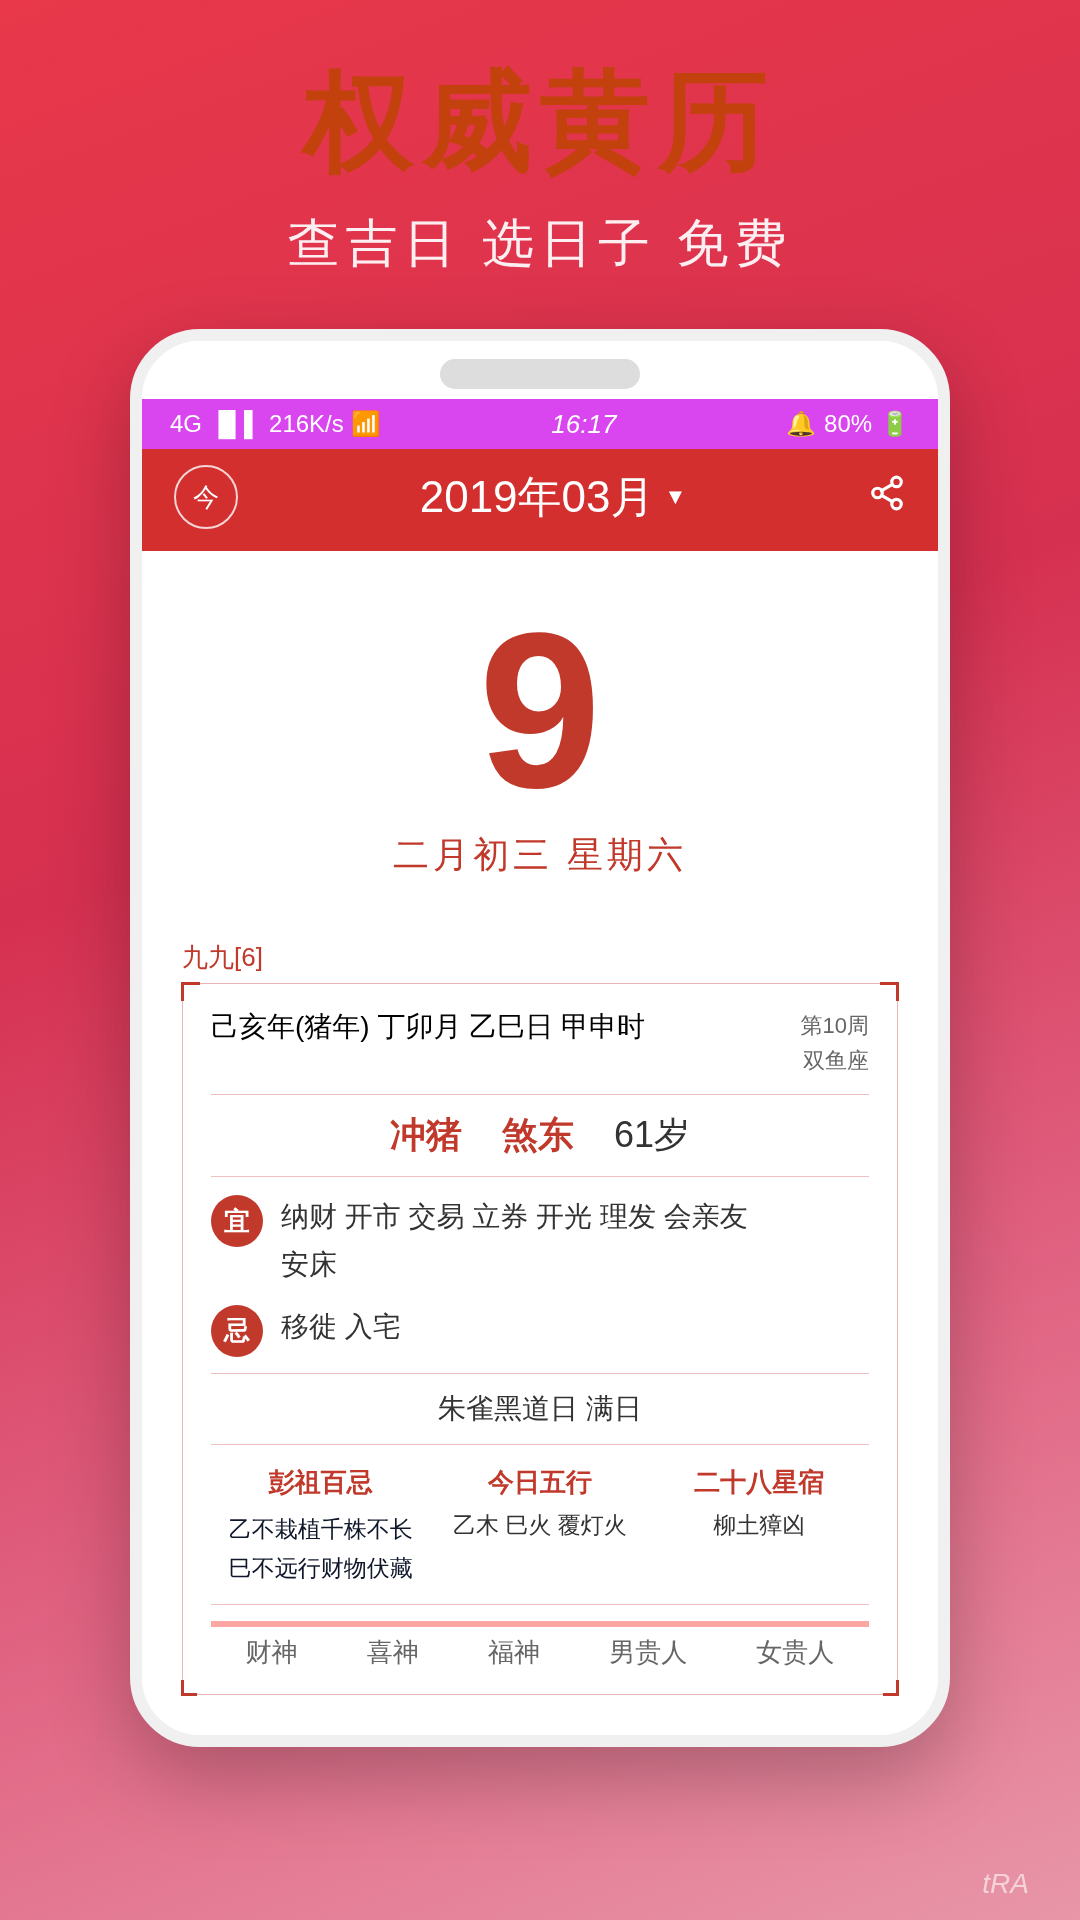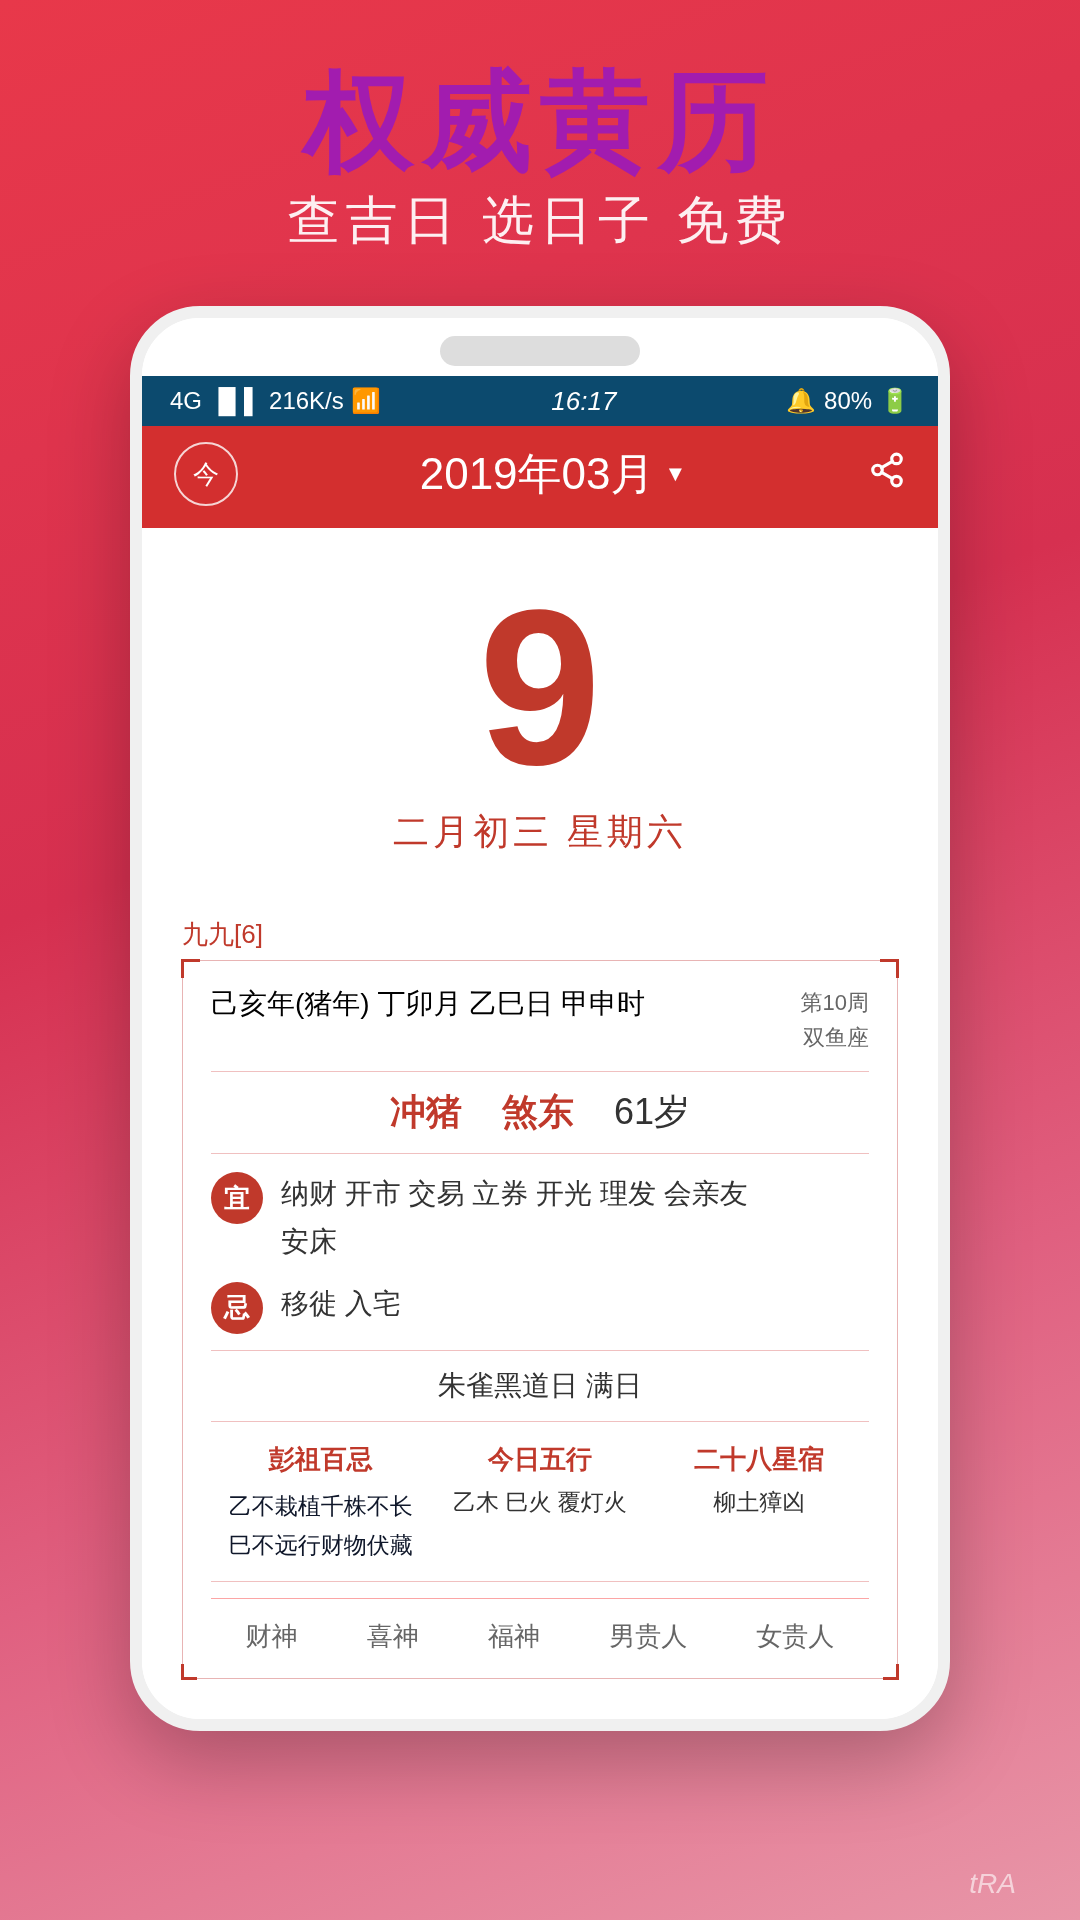--- a/index.html
+++ b/index.html
@@ -15,24 +15,24 @@
 
     
     .top-section {
       text-align: center;
       padding-top: 60px;
       padding-bottom: 50px;
     }
     .main-title {
       font-size: 110px;
       font-weight: 700;
-      color: #a21caf;
+      color: #c2410c;
       letter-spacing: 8px;
       line-height: 1.1;
-      margin-bottom: 5px;
+      margin-bottom: 28px;
     }
     .sub-title {
       font-size: 52px;
       font-weight: 400;
       color: rgba(255,255,255,0.92);
       letter-spacing: 6px;
     }
 
     
     .phone-wrapper {
@@ -59,21 +59,21 @@
     }
     .notch {
       width: 200px;
       height: 30px;
       background: #ddd;
       border-radius: 15px;
     }
 
     
     .status-bar {
-      background: #0c4a6e;
+      background: #d946ef;
       color: white;
       display: flex;
       justify-content: space-between;
       align-items: center;
       padding: 8px 28px;
       font-size: 24px;
       height: 50px;
     }
     .status-left { display: flex; align-items: center; gap: 8px; }
     .status-center { font-size: 26px; font-weight: 500; font-style: italic; }
@@ -280,36 +280,36 @@
       line-height: 1.7;
     }
     .col-sub {
       font-size: 23px;
       color: #333;
     }
 
     .bottom-row {
       display: flex;
       justify-content: space-around;
-      border-top: 1px solid #fca5a5;
-      padding-top: 20px;
+      border-top: 6px solid #fca5a5;
+      padding-top: 8px;
       margin-top: 10px;
       align-items: center;
     }
     .bottom-item {
       font-size: 26px;
       color: #666;
       text-align: center;
     }
 
     
     .bottom-area {
       position: absolute;
       bottom: 20px;
-      right: 64px;
+      right: 51px;
       color: rgba(255,255,255,0.6);
       font-size: 28px;
       font-style: italic;
     }
   </style>
 </head>
 <body>
 
 <div class="top-section">
   <div class="main-title">权威黄历</div>

